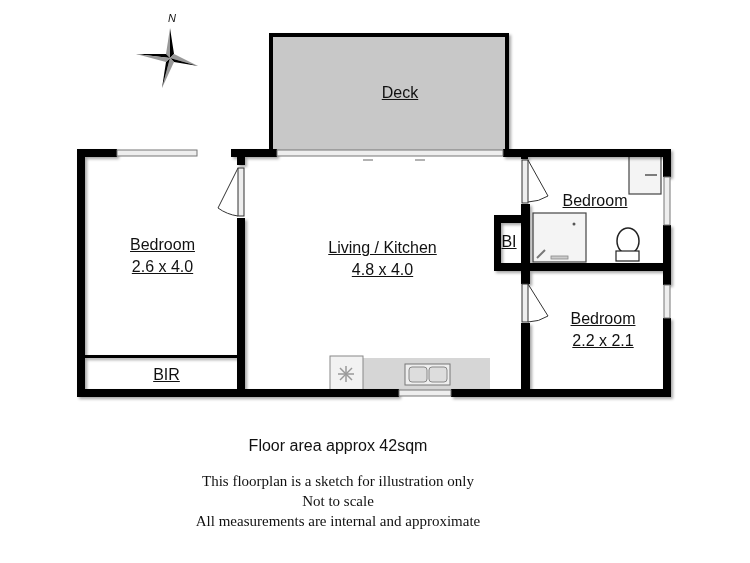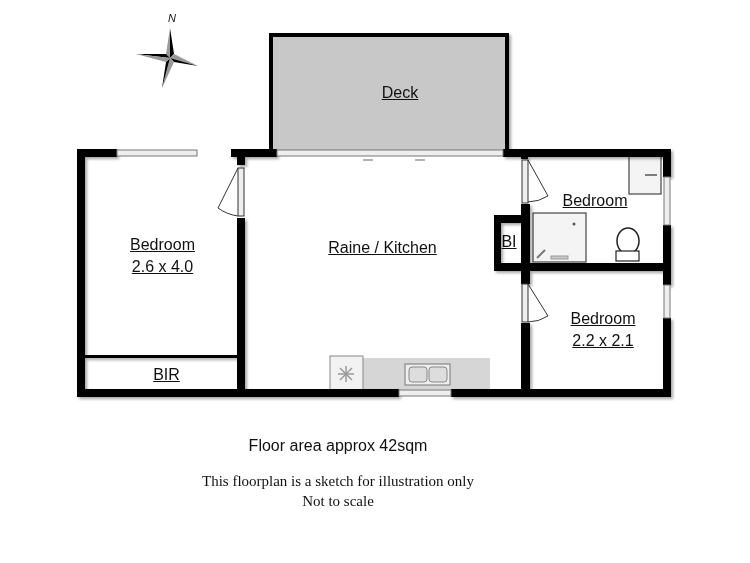--- a/index.html
+++ b/index.html
@@ -127,21 +127,22 @@
 <div class="lbl" style="left:340px; top:82px; width:120px;">
   <div>Deck</div>
 </div>
 
 <div class="lbl" style="left:100px; top:234px; width:125px;">
   <div>Bedroom</div>
   <div>2.6 x 4.0</div>
 </div>
 
 <div class="lbl" style="left:300px; top:237px; width:165px;">
-  <div>Raine / Kitchen</div>
+  <div>Living / Kitchen</div>
+  <div>4.8 x 4.0</div>
 </div>
 
 <div class="lbl" style="left:550px; top:190px; width:90px;">
   <div>Bedroom</div>
 </div>
 
 <div class="lbl" style="left:494px; top:231px; width:30px;">
   <div>BI</div>
 </div>
 
@@ -154,13 +155,14 @@
   <div>BIR</div>
 </div>
 
 <div class="notes" style="top:436px; font-size:16px;">
   <div>Floor area approx 42sqm</div>
 </div>
 
 <div class="notes" style="top:471px; line-height:20px;font-family:Liberation Serif, serif;">
   <div>This floorplan is a sketch for illustration only</div>
   <div>Not to scale</div>
+  <div>All measurements are internal and approximate</div>
 </div>
 
 </body></html>

